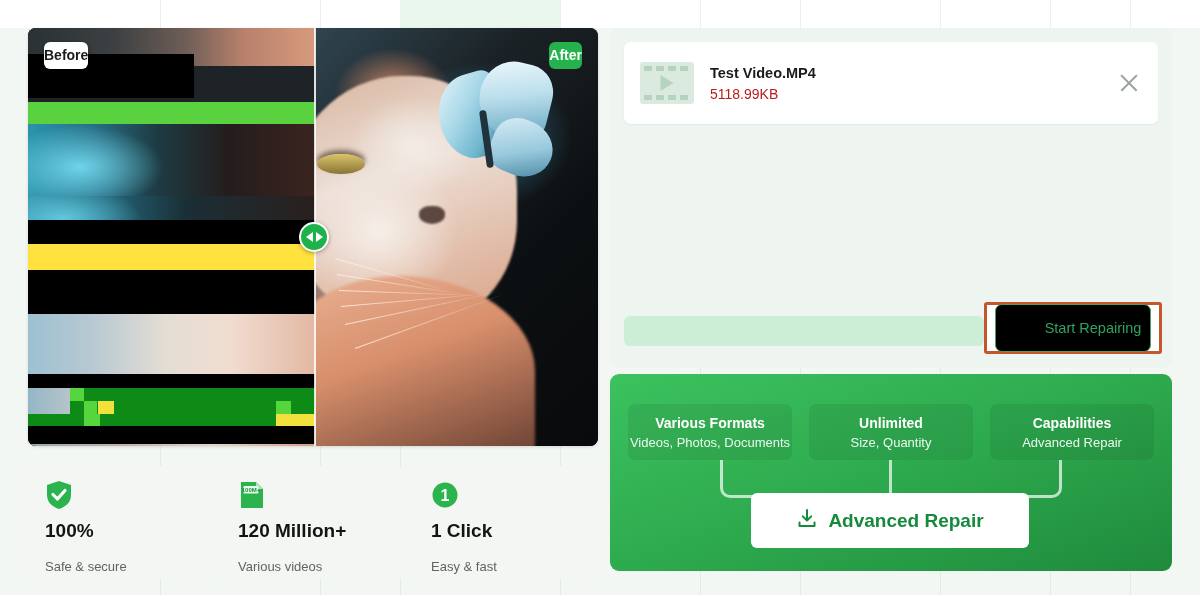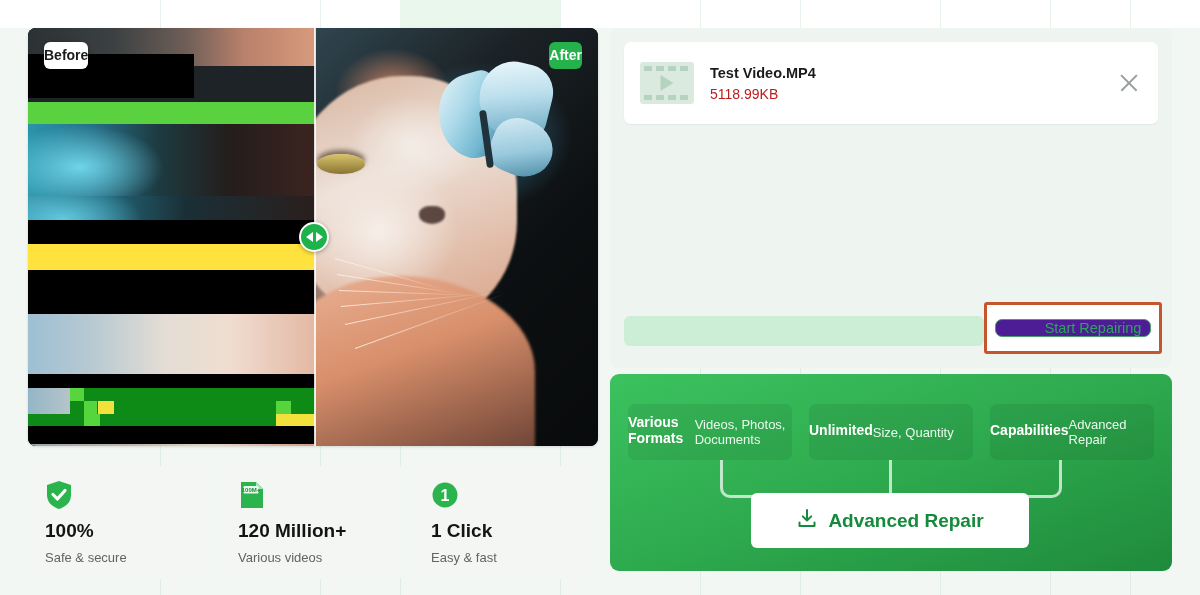--- a/index.html
+++ b/index.html
@@ -190,21 +190,21 @@
     border-left: 7px solid #fff; }
 
   
   .stats { position: absolute; left: 28px; top: 466px; width: 570px;
     display: flex; gap: 9px; }
   .stat-card {
     flex: 1; height: 113px; background: #f4f6f4; border-radius: 8px;
     padding: 14px 0 0 17px;
   }
   .stat-icon { height: 30px; margin-bottom: 10px; }
-  .stat-value { font-size: 19px; font-weight: bold; color: #141414; margin-bottom: 8px; }
+  .stat-value { font-size: 19px; font-weight: bold; color: #141414; margin-bottom: 17px; }
   .stat-label { font-size: 13px; color: #5e6563; }
 
   
   .panel-upload {
     position: absolute; left: 610px; top: 28px; width: 562px; height: 340px;
     background: #eef5f0; border-radius: 8px;
   }
   .file-card {
     position: absolute; left: 14px; top: 14px; right: 14px; height: 82px;
     background: #ffffff; border-radius: 7px;
@@ -242,40 +242,40 @@
     position: absolute; left: 14px; bottom: 22px; width: 360px; height: 30px;
     background: #cdeed6; border-radius: 6px;
   }
   .highlight-box {
     position: absolute; right: 10px; bottom: 14px; width: 178px; height: 52px;
     border: 3px solid #c4562e; border-radius: 3px;
     display: flex; align-items: center; justify-content: center;
     background: #ffffff;
   }
   .btn-start {
-    width: 156px; height: 18px;
-    background: #4c1d95; border: 1.5px solid #4e9c6b; border-radius: 7px;
+    width: 156px; height: 48px;
+    background: #000000; border: 1.5px solid #4e9c6b; border-radius: 7px;
     color: #2fa35e; font-size: 14.5px;
     display: flex; align-items: center; justify-content: center; cursor: pointer; padding-left: 40px;
   }
 
   .panel-features {
     position: absolute; left: 610px; top: 374px; width: 562px; height: 197px;
     border-radius: 9px;
     background: linear-gradient(160deg,#3cc25f 0%,#2eaa4e 50%,#1f8a3c 100%);
     overflow: hidden;
   }
   .feat-row {
     position: absolute; left: 18px; right: 18px; top: 30px;
     display: flex; gap: 17px;
   }
   .feat-card {
     flex: 1; height: 56px; border-radius: 7px;
     background: rgba(0,0,0,0.07);
-    display: flex; flex-direction: row; align-items: center; justify-content: flex-start;
+    display: flex; flex-direction: column; align-items: center; justify-content: center;
   }
   .feat-title { font-size: 14px; font-weight: bold; color: #ffffff; margin-bottom: 4px; }
   .feat-sub { font-size: 13px; color: #eafaee; }
 
   .connector { position: absolute; pointer-events: none; }
   .conn-left {
     left: 110px; top: 86px; width: 36px; height: 38px;
     border-left: 3px solid rgba(255,255,255,.7);
     border-bottom: 3px solid rgba(255,255,255,.7);
     border-bottom-left-radius: 10px;

